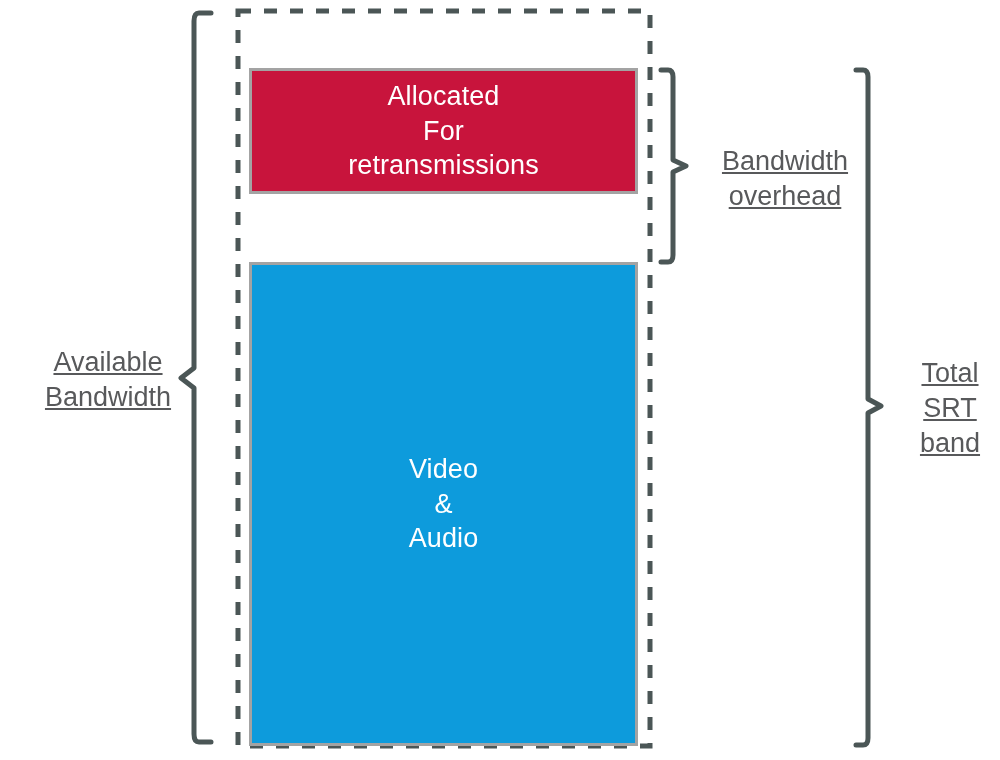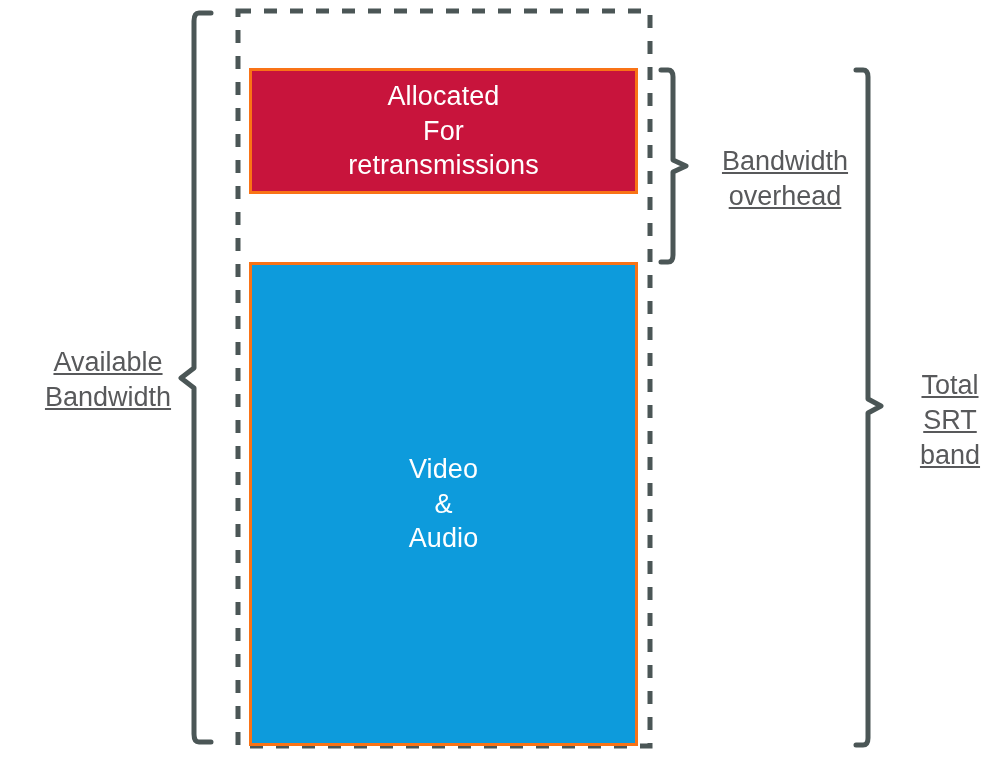--- a/index.html
+++ b/index.html
@@ -25,21 +25,21 @@
     left: 0;
     top: 0;
     width: 1000px;
     height: 760px;
   }
 
   
   .band-block {
     position: absolute;
     box-sizing: border-box;
-    border: 3px solid #f97316;
+    border: 3px solid #a3a3a3;
     display: flex;
     align-items: center;
     justify-content: center;
     text-align: center;
   }
   .band-label {
     color: #ffffff;
     font-size: 27px;
     line-height: 1.28;
     letter-spacing: 0.1px;
@@ -87,21 +87,21 @@
     text-align: center;
   }
   #label-bandwidth-overhead {
     left: 700px;
     top: 144px;
     width: 170px;
     text-align: center;
   }
   #label-total-srt-band {
     left: 902px;
-    top: 368px;
+    top: 356px;
     width: 96px;
     text-align: center;
   }
 </style>
 </head>
 <body>
 
 <div id="diagram-canvas">
 
   <svg id="vector-layer" viewBox="0 0 1000 760" xmlns="http://www.w3.org/2000/svg">

